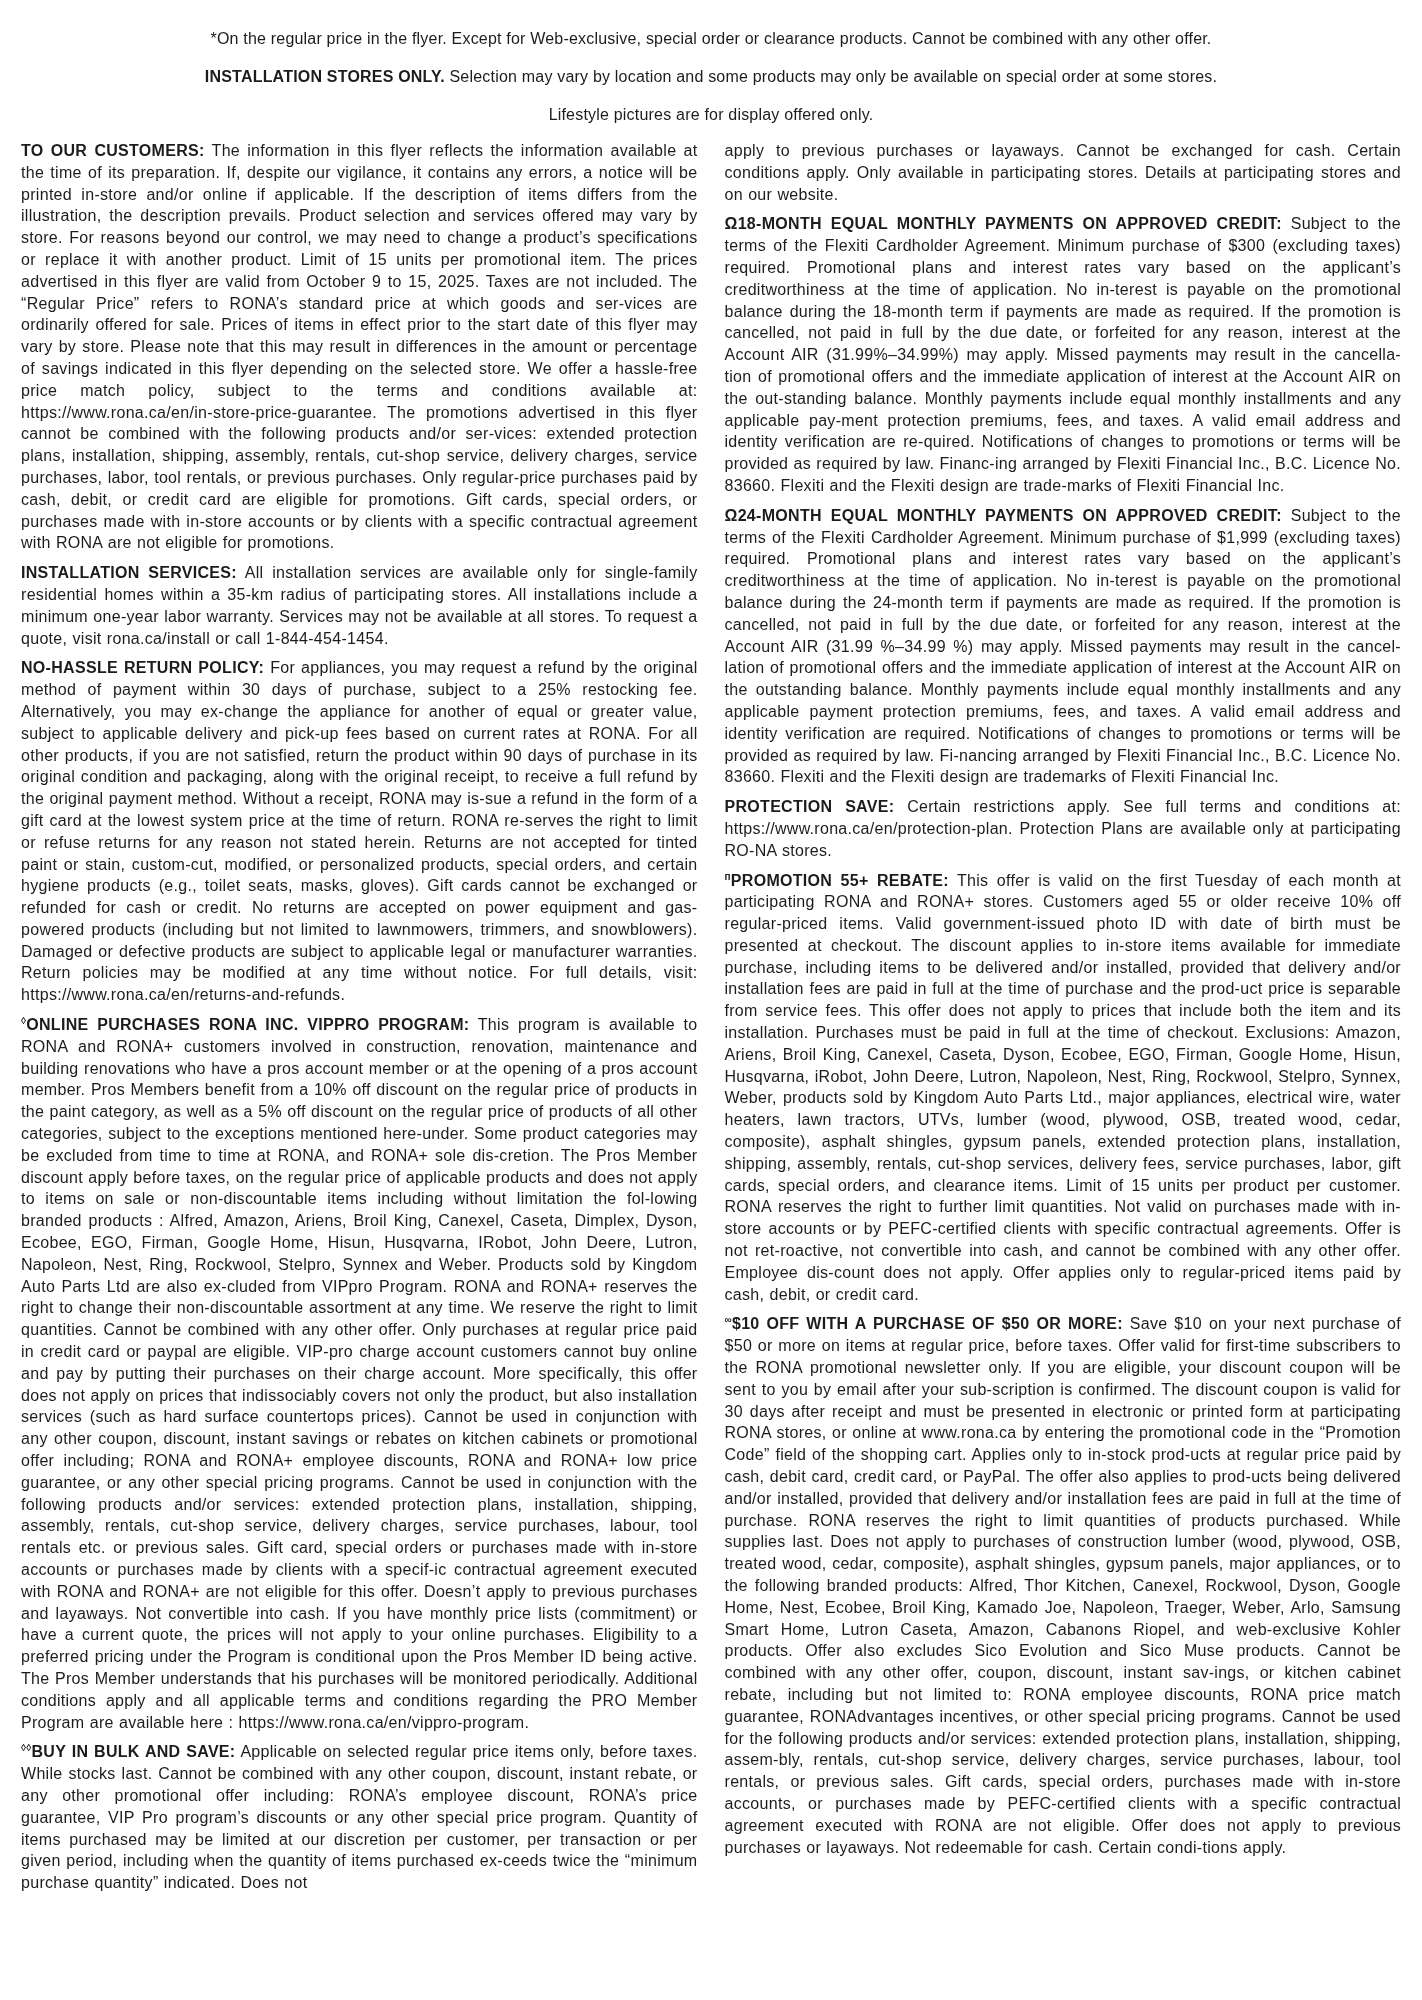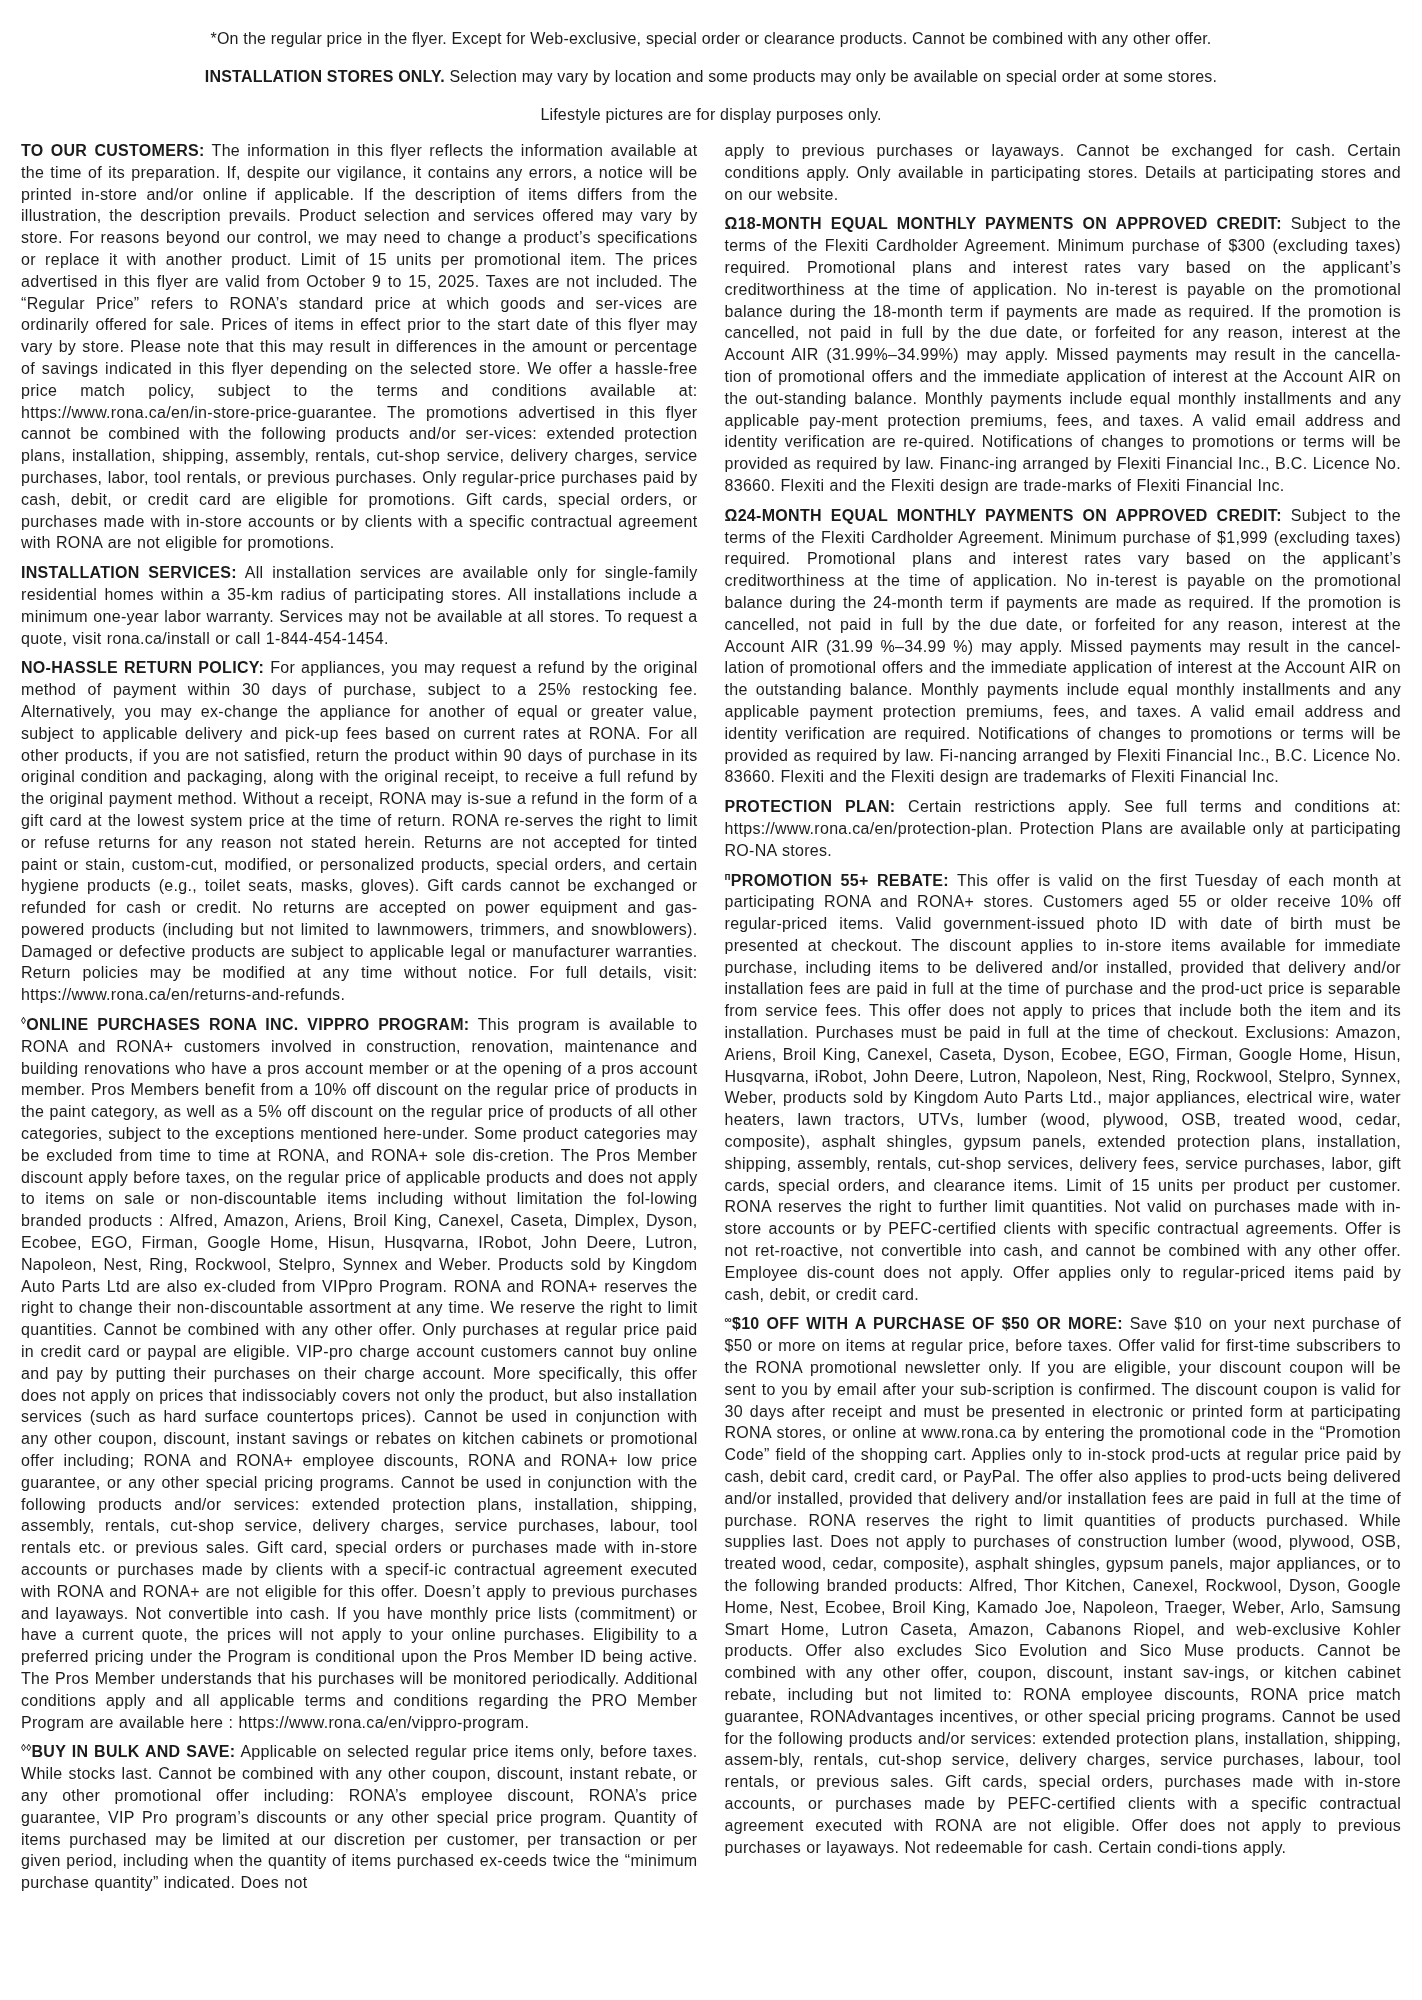--- a/index.html
+++ b/index.html
@@ -50,21 +50,21 @@
   }
 </style>
 </head>
 <body>
 
 <div class="page">
 
   <div class="header">
     <p class="hline">*On the regular price in the flyer. Except for Web-exclusive, special order or clearance products. Cannot be combined with any other offer.</p>
     <p class="hline"><b>INSTALLATION STORES ONLY.</b> <span>Selection may vary by location and some products may only be available on special order at some stores.</span></p>
-    <p class="hline">Lifestyle pictures are for display purposes only.</p>
+    <p class="hline">Lifestyle pictures are for display offered only.</p>
   </div>
 
   <div class="columns">
 
     <section class="col">
       <p class="para"><sup class="sym"></sup><b class="phead">TO OUR CUSTOMERS:</b><span> The information in this flyer reflects the information available at the time of its preparation. If, despite our vigilance, it contains any errors, a notice will be printed in-store and/or online if applicable. If the description of items differs from the illustration, the description prevails. Product selection and services offered may vary by store. For reasons beyond our control, we may need to change a product’s specifications or replace it with another product. Limit of 15 units per promotional item. The prices advertised in this flyer are valid from October 9 to 15, 2025. Taxes are not included. The “Regular Price” refers to RONA’s standard price at which goods and ser-vices are ordinarily offered for sale. Prices of items in effect prior to the start date of this flyer may vary by store. Please note that this may result in differences in the amount or percentage of savings indicated in this flyer depending on the selected store. We offer a hassle-free price match policy, subject to the terms and conditions available at: https://www.rona.ca/en/in-store-price-guarantee. The promotions advertised in this flyer cannot be combined with the following products and/or ser-vices: extended protection plans, installation, shipping, assembly, rentals, cut-shop service, delivery charges, service purchases, labor, tool rentals, or previous purchases. Only regular-price purchases paid by cash, debit, or credit card are eligible for promotions. Gift cards, special orders, or purchases made with in-store accounts or by clients with a specific contractual agreement with RONA are not eligible for promotions.</span></p>
 
       <p class="para"><sup class="sym"></sup><b class="phead">INSTALLATION SERVICES:</b><span> All installation services are available only for single-family residential homes within a 35-km radius of participating stores. All installations include a minimum one-year labor warranty. Services may not be available at all stores. To request a quote, visit rona.ca/install or call 1-844-454-1454.</span></p>
 
       <p class="para"><sup class="sym"></sup><b class="phead">NO-HASSLE RETURN POLICY:</b><span> For appliances, you may request a refund by the original method of payment within 30 days of purchase, subject to a 25% restocking fee. Alternatively, you may ex-change the appliance for another of equal or greater value, subject to applicable delivery and pick-up fees based on current rates at RONA. For all other products, if you are not satisfied, return the product within 90 days of purchase in its original condition and packaging, along with the original receipt, to receive a full refund by the original payment method. Without a receipt, RONA may is-sue a refund in the form of a gift card at the lowest system price at the time of return. RONA re-serves the right to limit or refuse returns for any reason not stated herein. Returns are not accepted for tinted paint or stain, custom-cut, modified, or personalized products, special orders, and certain hygiene products (e.g., toilet seats, masks, gloves). Gift cards cannot be exchanged or refunded for cash or credit. No returns are accepted on power equipment and gas-powered products (including but not limited to lawnmowers, trimmers, and snowblowers). Damaged or defective products are subject to applicable legal or manufacturer warranties. Return policies may be modified at any time without notice. For full details, visit: https://www.rona.ca/en/returns-and-refunds.</span></p>
@@ -74,21 +74,21 @@
       <p class="para"><sup class="sym">◊◊</sup><b class="phead">BUY IN BULK AND SAVE:</b><span> Applicable on selected regular price items only, before taxes. While stocks last. Cannot be combined with any other coupon, discount, instant rebate, or any other promotional offer including: RONA’s employee discount, RONA’s price guarantee, VIP Pro program’s discounts or any other special price program. Quantity of items purchased may be limited at our discretion per customer, per transaction or per given period, including when the quantity of items purchased ex-ceeds twice the “minimum purchase quantity” indicated.  Does not</span></p>
     </section>
 
     <section class="col">
       <p class="para"><sup class="sym"></sup><b class="phead"></b><span>apply to previous purchases or layaways. Cannot be exchanged for cash. Certain conditions apply. Only available in participating stores. Details at participating stores and on our website.</span></p>
 
       <p class="para"><sup class="sym"></sup><b class="phead">Ω18-MONTH EQUAL MONTHLY PAYMENTS ON APPROVED CREDIT:</b><span> Subject to the terms of the Flexiti Cardholder Agreement. Minimum purchase of $300 (excluding taxes) required. Promotional plans and interest rates vary based on the applicant’s creditworthiness at the time of application. No in-terest is payable on the promotional balance during the 18-month term if payments are made as required. If the promotion is cancelled, not paid in full by the due date, or forfeited for any reason, interest at the Account AIR (31.99%–34.99%) may apply. Missed payments may result in the cancella-tion of promotional offers and the immediate application of interest at the Account AIR on the out-standing balance. Monthly payments include equal monthly installments and any applicable pay-ment protection premiums, fees, and taxes. A valid email address and identity verification are re-quired. Notifications of changes to promotions or terms will be provided as required by law. Financ-ing arranged by Flexiti Financial Inc., B.C. Licence No. 83660. Flexiti and the Flexiti design are trade-marks of Flexiti Financial Inc.</span></p>
 
       <p class="para"><sup class="sym"></sup><b class="phead">Ω24-MONTH EQUAL MONTHLY PAYMENTS ON APPROVED CREDIT:</b><span> Subject to the terms of the Flexiti Cardholder Agreement. Minimum purchase of $1,999 (excluding taxes) required. Promotional plans and interest rates vary based on the applicant’s creditworthiness at the time of application. No in-terest is payable on the promotional balance during the 24-month term if payments are made as required. If the promotion is cancelled, not paid in full by the due date, or forfeited for any reason, interest at the Account AIR (31.99 %–34.99 %) may apply. Missed payments may result in the cancel-lation of promotional offers and the immediate application of interest at the Account AIR on the outstanding balance. Monthly payments include equal monthly installments and any applicable payment protection premiums, fees, and taxes. A valid email address and identity verification are required. Notifications of changes to promotions or terms will be provided as required by law. Fi-nancing arranged by Flexiti Financial Inc., B.C. Licence No. 83660. Flexiti and the Flexiti design are trademarks of Flexiti Financial Inc.</span></p>
 
-      <p class="para"><sup class="sym"></sup><b class="phead">PROTECTION PLAN:</b><span> Certain restrictions apply. See full terms and conditions at: https://www.rona.ca/en/protection-plan. Protection Plans are available only at participating RO-NA stores.</span></p>
+      <p class="para"><sup class="sym"></sup><b class="phead">PROTECTION SAVE:</b><span> Certain restrictions apply. See full terms and conditions at: https://www.rona.ca/en/protection-plan. Protection Plans are available only at participating RO-NA stores.</span></p>
 
       <p class="para"><sup class="sym">ᴨ</sup><b class="phead">PROMOTION 55+ REBATE:</b><span> This offer is valid on the first Tuesday of each month at participating RONA and RONA+ stores. Customers aged 55 or older receive 10% off regular-priced items. Valid government-issued photo ID with date of birth must be presented at checkout. The discount applies to in-store items available for immediate purchase, including items to be delivered and/or installed, provided that delivery and/or installation fees are paid in full at the time of purchase and the prod-uct price is separable from service fees. This offer does not apply to prices that include both the item and its installation. Purchases must be paid in full at the time of checkout. Exclusions: Amazon, Ariens, Broil King, Canexel, Caseta, Dyson, Ecobee, EGO, Firman, Google Home, Hisun, Husqvarna, iRobot, John Deere, Lutron, Napoleon, Nest, Ring, Rockwool, Stelpro, Synnex, Weber, products sold by Kingdom Auto Parts Ltd., major appliances, electrical wire, water heaters, lawn tractors, UTVs, lumber (wood, plywood, OSB, treated wood, cedar, composite), asphalt shingles, gypsum panels, extended protection plans, installation, shipping, assembly, rentals, cut-shop services, delivery fees, service purchases, labor, gift cards, special orders, and clearance items. Limit of 15 units per product per customer. RONA reserves the right to further limit quantities. Not valid on purchases made with in-store accounts or by PEFC-certified clients with specific contractual agreements. Offer is not ret-roactive, not convertible into cash, and cannot be combined with any other offer. Employee dis-count does not apply. Offer applies only to regular-priced items paid by cash, debit, or credit card.</span></p>
 
       <p class="para"><sup class="sym">∞</sup><b class="phead">$10 OFF WITH A PURCHASE OF $50 OR MORE:</b><span> Save $10 on your next purchase of $50 or more on items at regular price, before taxes. Offer valid for first-time subscribers to the RONA promotional newsletter only. If you are eligible, your discount coupon will be sent to you by email after your sub-scription is confirmed. The discount coupon is valid for 30 days after receipt and must be presented in electronic or printed form at participating RONA stores, or online at www.rona.ca by entering the promotional code in the “Promotion Code” field of the shopping cart. Applies only to in-stock prod-ucts at regular price paid by cash, debit card, credit card, or PayPal. The offer also applies to prod-ucts being delivered and/or installed, provided that delivery and/or installation fees are paid in full at the time of purchase. RONA reserves the right to limit quantities of products purchased. While supplies last. Does not apply to purchases of construction lumber (wood, plywood, OSB, treated wood, cedar, composite), asphalt shingles, gypsum panels, major appliances, or to the following branded products: Alfred, Thor Kitchen, Canexel, Rockwool, Dyson, Google Home, Nest, Ecobee, Broil King, Kamado Joe, Napoleon, Traeger, Weber, Arlo, Samsung Smart Home, Lutron Caseta, Amazon, Cabanons Riopel, and web-exclusive Kohler products. Offer also excludes Sico Evolution and Sico Muse products. Cannot be combined with any other offer, coupon, discount, instant sav-ings, or kitchen cabinet rebate, including but not limited to: RONA employee discounts, RONA price match guarantee, RONAdvantages incentives, or other special pricing programs. Cannot be used for the following products and/or services: extended protection plans, installation, shipping, assem-bly, rentals, cut-shop service, delivery charges, service purchases, labour, tool rentals, or previous sales. Gift cards, special orders, purchases made with in-store accounts, or purchases made by PEFC-certified clients with a specific contractual agreement executed with RONA are not eligible. Offer does not apply to previous purchases or layaways. Not redeemable for cash. Certain condi-tions apply.</span></p>
     </section>
 
   </div>
 </div>
 
 </body></html>

